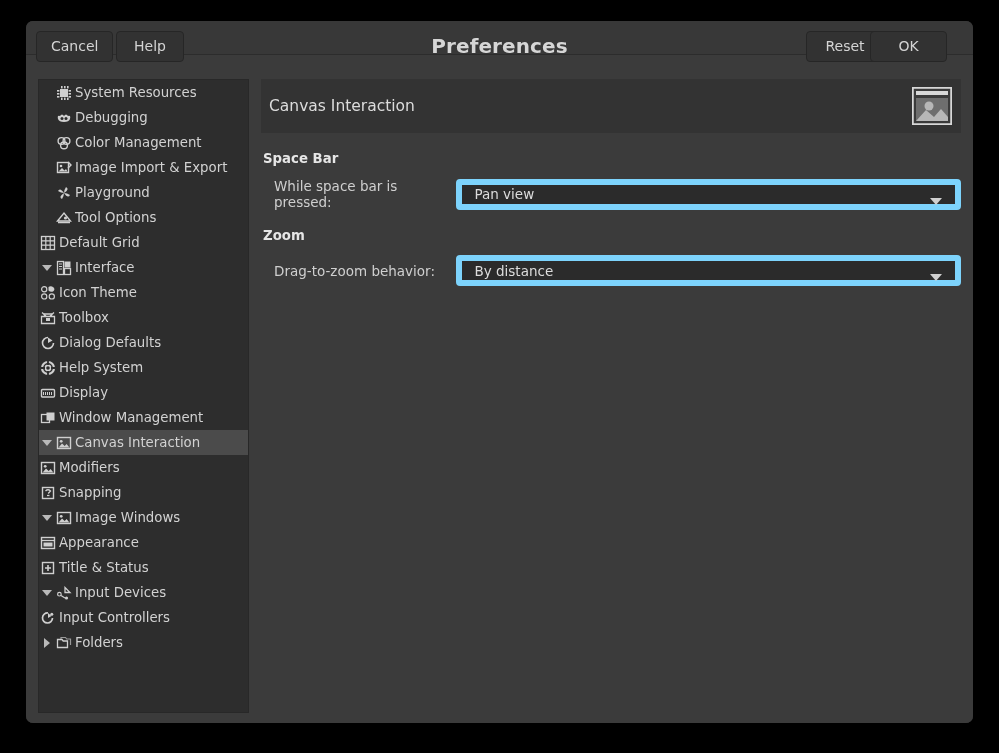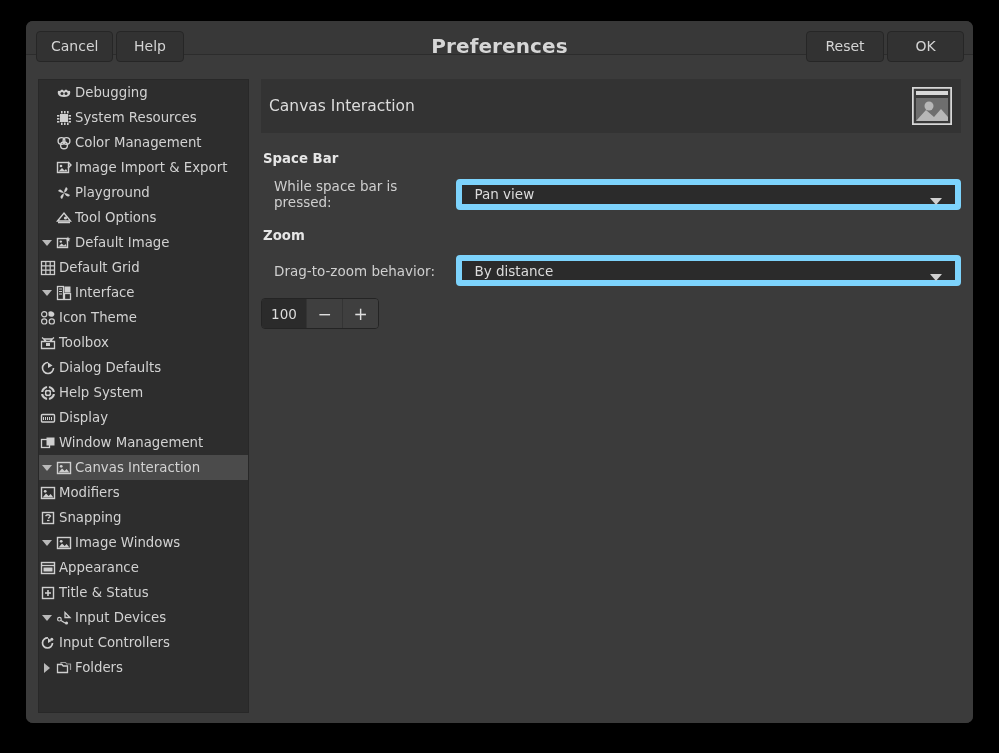--- a/index.html
+++ b/index.html
@@ -54,21 +54,21 @@
     font-family: "DejaVu Sans", "Liberation Sans", sans-serif;
     line-height: 29px;
     text-align: center;
     box-sizing: border-box;
     padding: 0 14px;
     cursor: default;
   }
   #btn-cancel { left: 10px; min-width: 71px; }
   #btn-help   { left: 90px; min-width: 68px; }
   #btn-reset  { right: 89px; min-width: 78px; }
-  #btn-ok     { right: 9px;  min-width: 77px; }
+  #btn-ok     { right: 26px;  min-width: 77px; }
 
   
   #body {
     position: absolute;
     left: 0; top: 51px;
     width: 947px;
     height: 651px;
     background: #3b3b3b;
   }
 
@@ -246,30 +246,20 @@
     <div class="hbtn" id="btn-cancel">Cancel</div>
     <div class="hbtn" id="btn-help">Help</div>
     <div class="title">Preferences</div>
     <div class="hbtn" id="btn-reset">Reset</div>
     <div class="hbtn" id="btn-ok">OK</div>
   </div>
 
   <div id="body">
 
     <div id="sidebar">
-        <div class="tree-row lvl0">
-          <span class="ticon">
-            <svg width="16" height="16" viewBox="0 0 16 16">
-              <path d="M2 9 Q1 5 4 6 Q6 3 8 6 Q10 3 12 6 Q15 5 14 9 Q13 12 8 12 Q3 12 2 9Z" fill="#cfcfcf"></path>
-        <circle cx="6" cy="8.4" r="1.5" fill="#2d2d2d"></circle>
-              <circle cx="10" cy="8.4" r="1.5" fill="#2d2d2d"></circle>
-            </svg>
-          </span>
-          <span class="tlabel">Debugging</span>
-        </div>
         <div class="tree-row lvl0">
           <span class="ticon">
             <svg width="16" height="16" viewBox="0 0 16 16">
               <rect x="4" y="4" width="8" height="8" fill="#cfcfcf"></rect>
         <rect x="5" y="1" width="1.6" height="2.4" fill="#cfcfcf"></rect>
         <rect x="5" y="12.6" width="1.6" height="2.4" fill="#cfcfcf"></rect>
         <rect x="1" y="5" width="2.4" height="1.6" fill="#cfcfcf"></rect>
         <rect x="12.6" y="5" width="2.4" height="1.6" fill="#cfcfcf"></rect>
               <rect x="8" y="1" width="1.6" height="2.4" fill="#cfcfcf"></rect>
         <rect x="8" y="12.6" width="1.6" height="2.4" fill="#cfcfcf"></rect>
@@ -279,20 +269,30 @@
         <rect x="11" y="12.6" width="1.6" height="2.4" fill="#cfcfcf"></rect>
         <rect x="1" y="11" width="2.4" height="1.6" fill="#cfcfcf"></rect>
         <rect x="12.6" y="11" width="2.4" height="1.6" fill="#cfcfcf"></rect>
             </svg>
           </span>
           <span class="tlabel">System Resources</span>
         </div>
         <div class="tree-row lvl0">
           <span class="ticon">
             <svg width="16" height="16" viewBox="0 0 16 16">
+              <path d="M2 9 Q1 5 4 6 Q6 3 8 6 Q10 3 12 6 Q15 5 14 9 Q13 12 8 12 Q3 12 2 9Z" fill="#cfcfcf"></path>
+        <circle cx="6" cy="8.4" r="1.5" fill="#2d2d2d"></circle>
+              <circle cx="10" cy="8.4" r="1.5" fill="#2d2d2d"></circle>
+            </svg>
+          </span>
+          <span class="tlabel">Debugging</span>
+        </div>
+        <div class="tree-row lvl0">
+          <span class="ticon">
+            <svg width="16" height="16" viewBox="0 0 16 16">
               <circle cx="5.5" cy="6" r="3.4" fill="none" stroke="#cfcfcf" stroke-width="1.4"></circle>
         <circle cx="10.5" cy="6" r="3.4" fill="none" stroke="#cfcfcf" stroke-width="1.4"></circle>
         <circle cx="8" cy="10.4" r="3.4" fill="none" stroke="#cfcfcf" stroke-width="1.4"></circle>
             </svg>
           </span>
           <span class="tlabel">Color Management</span>
         </div>
         <div class="tree-row lvl0">
           <span class="ticon">
             <svg width="16" height="16" viewBox="0 0 16 16">
@@ -317,34 +317,20 @@
         </div>
         <div class="tree-row lvl0">
           <span class="ticon">
             <svg width="16" height="16" viewBox="0 0 16 16">
               <path d="M1.5 11 L8 3 L14.5 11 Z" fill="none" stroke="#cfcfcf" stroke-width="1.4"></path>
         <path d="M2 12.5 L14 12.5" stroke="#cfcfcf" stroke-width="1.4"></path>
               <circle cx="9.5" cy="8" r="1.6" fill="#cfcfcf"></circle>
             </svg>
           </span>
           <span class="tlabel">Tool Options</span>
-        </div>
-        <div class="tree-row lvl0x">
-          <span class="expander">
-            <span class="tri-down"></span>
-          </span>
-          <span class="ticon">
-            <svg width="16" height="16" viewBox="0 0 16 16">
-              <rect x="1.5" y="3.5" width="10" height="9" fill="none" stroke="#cfcfcf" stroke-width="1.4"></rect>
-        <circle cx="4.8" cy="6.6" r="1.2" fill="#cfcfcf"></circle>
-              <path d="M2.5 11.5 L5.5 8.5 L8 10.5 L9.5 9 L10.8 11.5Z" fill="#cfcfcf"></path>
-        <path d="M12 1.5 L12.7 3.2 L14.5 3.5 L13.2 4.8 L13.5 6.5 L12 5.7 L10.5 6.5 L10.8 4.8 L9.5 3.5 L11.3 3.2Z" fill="#cfcfcf"></path>
-            </svg>
-          </span>
-          <span class="tlabel">Default Image</span>
         </div>
         <div class="tree-row lvl1">
           <span class="ticon">
             <svg width="16" height="16" viewBox="0 0 16 16">
               <rect x="1.5" y="1.5" width="13" height="13" fill="none" stroke="#cfcfcf" stroke-width="1.3"></rect>
         <path d="M5.8 1.5 V14.5 M10.2 1.5 V14.5 M1.5 5.8 H14.5 M1.5 10.2 H14.5" stroke="#cfcfcf" stroke-width="1.2"></path>
             </svg>
           </span>
           <span class="tlabel">Default Grid</span>
         </div>
@@ -550,23 +536,18 @@
           </div>
           <div class="section-title">Zoom</div>
           <div class="field-row">
             <div class="field-label">Drag-to-zoom behavior:</div>
             <div class="combo">
               <span class="cval">By distance</span>
               <span class="carrow"></span>
             </div>
           </div>
           <div class="field-row">
-            <div class="spin">
-              <div class="entry">100</div>
-              <div class="sbtn">−</div>
-              <div class="sbtn">+</div>
-            </div>
           </div>
         </div>
 
     </div>
   </div>
 </div>
 
 </body></html>

